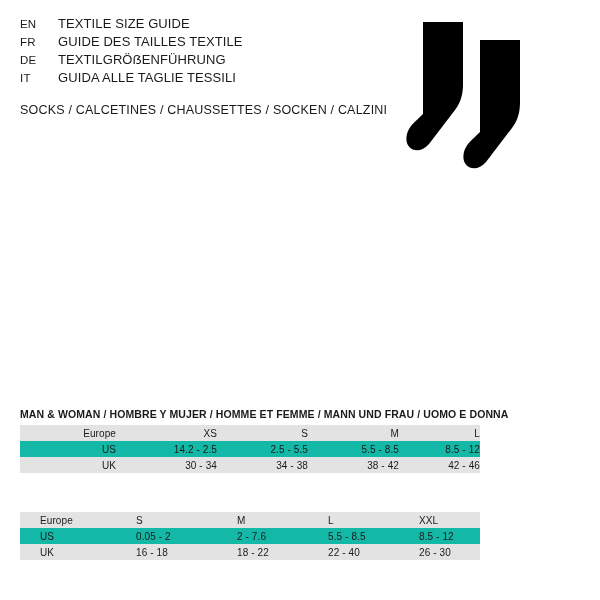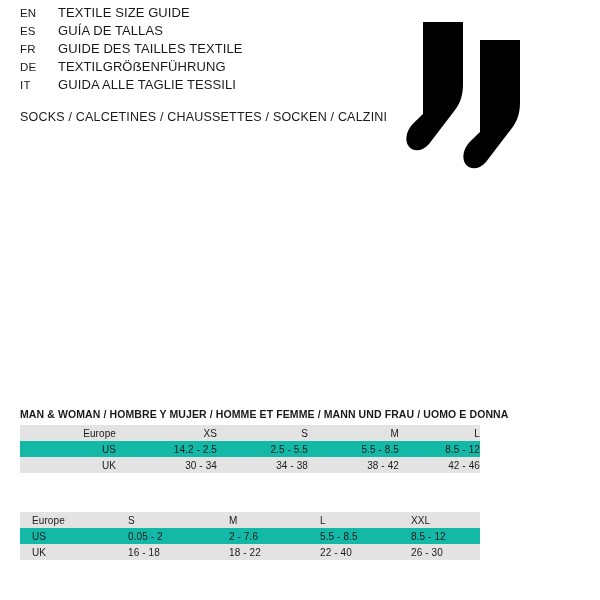--- a/index.html
+++ b/index.html
@@ -17,21 +17,21 @@
     width: 600px;
     height: 600px;
     background: #ffffff;
     overflow: hidden;
   }
 
   
   .header {
     position: absolute;
     left: 20px;
-    top: 4px;
+    top: 15px;
     width: 390px;
   }
   .lang-row {
     display: flex;
     align-items: baseline;
     line-height: 18px;
     font-size: 11.5px;
     letter-spacing: 0.2px;
   }
   .lang-code {
@@ -75,21 +75,21 @@
     margin-bottom: 5px;
     white-space: nowrap;
   }
   table {
     border-collapse: collapse;
     width: 460px;
     table-layout: fixed;
   }
   td {
     font-size: 10px;
-    padding: 2px 0 2px 12px;
+    padding: 2px 0 2px 20px;
     height: 16px;
     vertical-align: middle;
     letter-spacing: 0.1px;
   }
   col.c0 { width: 96px; }
   col.c1 { width: 101px; }
   col.c2 { width: 91px; }
   col.c3 { width: 91px; }
   col.c4 { width: 81px; }
 
@@ -98,24 +98,20 @@
 </style>
 </head>
 <body>
 
 <div class="page">
 
   <div class="header">
     <div class="lang-row">
       <span class="lang-code">EN</span>
       <span class="lang-text">TEXTILE SIZE GUIDE</span>
-    </div>
-    <div class="lang-row">
-      <span class="lang-code">ES</span>
-      <span class="lang-text">GUÍA DE TALLAS</span>
     </div>
     <div class="lang-row">
       <span class="lang-code">FR</span>
       <span class="lang-text">GUIDE DES TAILLES TEXTILE</span>
     </div>
     <div class="lang-row">
       <span class="lang-code">DE</span>
       <span class="lang-text">TEXTILGRÖẞENFÜHRUNG</span>
     </div>
     <div class="lang-row">

